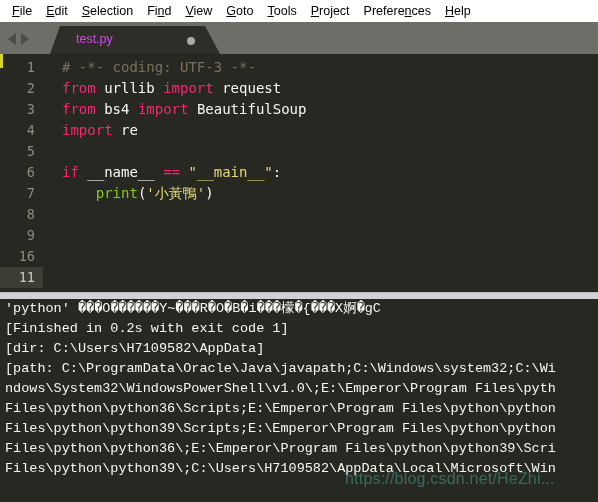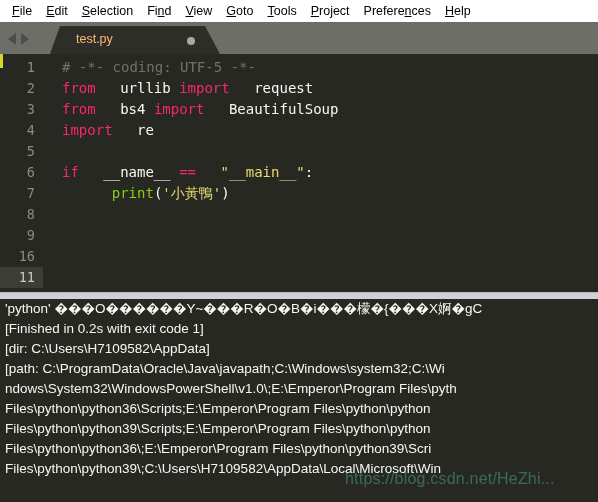--- a/index.html
+++ b/index.html
@@ -76,21 +76,21 @@
     width: 170px;
     height: 28px;
     background: #2e2e28;
     clip-path: polygon(10px 0, 155px 0, 170px 28px, 0 28px);
   }
   .tab-label {
     position: absolute;
     left: 26px; top: 6px;
     font-family: "Liberation Sans", sans-serif;
     font-size: 12.5px;
-    color: #fdba74;
+    color: #d946ef;
     white-space: nowrap;
   }
   .tab-dirty {
     position: absolute;
     left: 137px; top: 11px;
     width: 8px; height: 8px;
     border-radius: 50%;
     background: #a9a9a1;
   }
 
@@ -138,21 +138,21 @@
     color: #c8c8bc;
   }
   .ltext {
     position: absolute;
     left: 62px; top: 0;
     white-space: pre;
     color: #f8f8f2;
   }
   .tok-comment { color: #75715e; }
   .tok-kw      { color: #f92672; }
-  .tok-name    { color: #f8f8f2; margin-left: 16px; }
+  .tok-name    { color: #f8f8f2; }
   .tok-fn      { color: #84cc16; }
   .tok-str     { color: #e6db74; }
   .tok-punc    { color: #f8f8f2; }
 
   
   .splitter {
     position: absolute;
     left: 0; top: 292px;
     width: 598px;
     height: 7px;
@@ -168,21 +168,21 @@
     width: 598px;
     height: 203px;
     background: #272822;
     overflow: hidden;
   }
   .cline {
     position: relative;
     height: 20px;
     line-height: 20px;
     white-space: pre;
-    font-family: Liberation Sans, sans-serif;
+    font-family: Liberation Mono, monospace;
     font-size: 13.5px;
     color: #f8f8f2;
     padding-left: 5px;
     box-sizing: border-box;
   }
   .caret {
     display: inline-block;
     width: 1px;
     height: 15px;
     background: #f8f8f2;
@@ -227,21 +227,21 @@
     </div>
     <div class="tab">
       <span class="tab-label">test.py</span>
       <span class="tab-dirty"></span>
     </div>
   </div>
 
   <div class="editor">
     <div class="accent-strip"></div>
     <div class="code-area" id="code-area">
-        <div class="line"><div class="gutter">1</div><div class="ltext"><span class="tok-comment"># -*- coding: UTF-5 -*-</span></div></div>
+        <div class="line"><div class="gutter">1</div><div class="ltext"><span class="tok-comment"># -*- coding: UTF-3 -*-</span></div></div>
         <div class="line"><div class="gutter">2</div><div class="ltext"><span class="tok-kw">from</span><span class="tok-name"> urllib </span><span class="tok-kw">import</span><span class="tok-name"> request</span></div></div>
         <div class="line"><div class="gutter">3</div><div class="ltext"><span class="tok-kw">from</span><span class="tok-name"> bs4 </span><span class="tok-kw">import</span><span class="tok-name"> BeautifulSoup</span></div></div>
         <div class="line"><div class="gutter">4</div><div class="ltext"><span class="tok-kw">import</span><span class="tok-name"> re</span></div></div>
         <div class="line"><div class="gutter">5</div><div class="ltext"></div></div>
         <div class="line"><div class="gutter">6</div><div class="ltext"><span class="tok-kw">if</span><span class="tok-name"> __name__ </span><span class="tok-kw">==</span><span class="tok-name"> </span><span class="tok-str">"__main__"</span><span class="tok-punc">:</span></div></div>
         <div class="line"><div class="gutter">7</div><div class="ltext"><span class="tok-name">    </span><span class="tok-fn">print</span><span class="tok-punc">(</span><span class="tok-str">'小黃鴨'</span><span class="tok-punc">)</span></div></div>
         <div class="line"><div class="gutter">8</div><div class="ltext"></div></div>
         <div class="line"><div class="gutter">9</div><div class="ltext"></div></div>
         <div class="line"><div class="gutter">16</div><div class="ltext"></div></div>
         <div class="line active"><div class="gutter">11</div><div class="ltext"></div></div>

